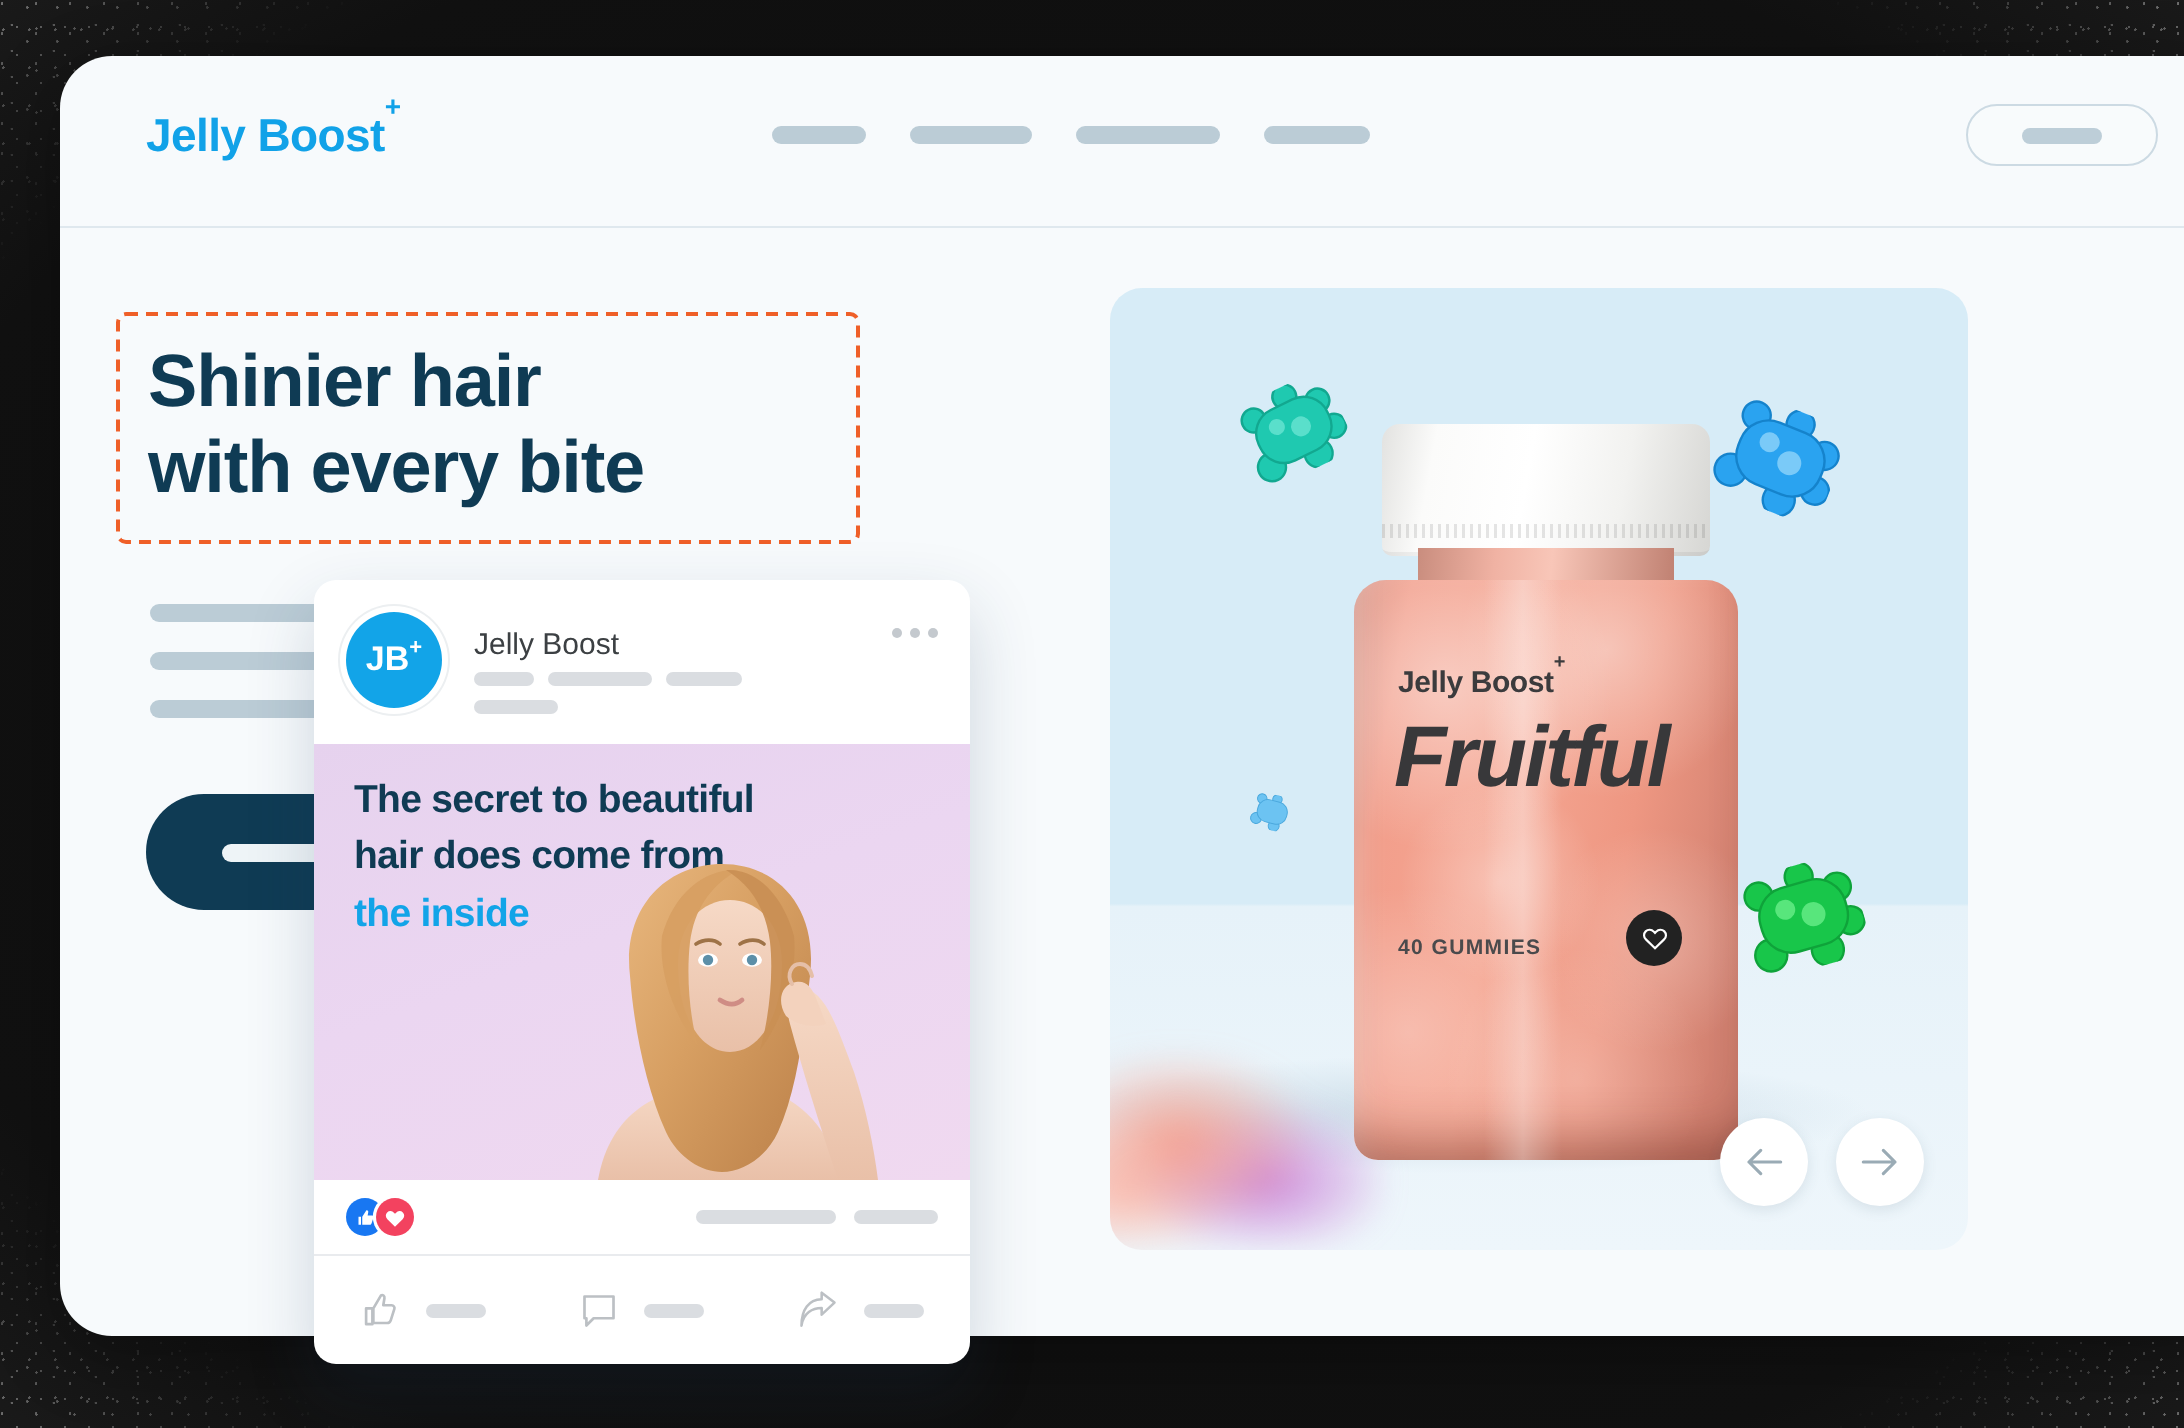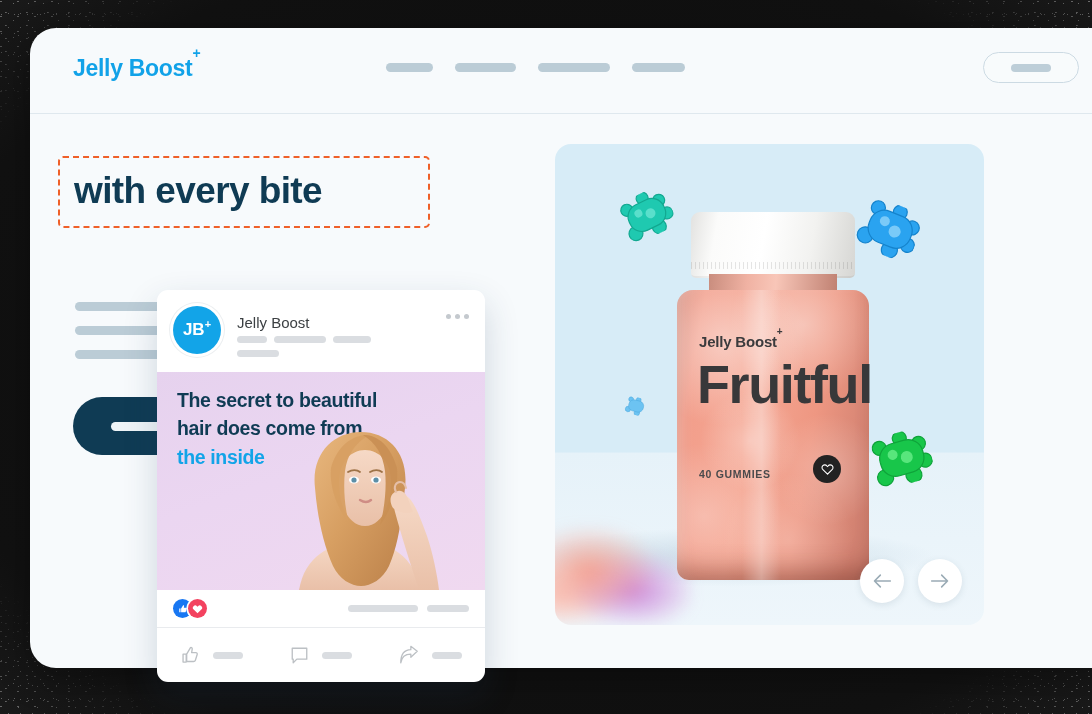--- a/index.html
+++ b/index.html
@@ -157,22 +157,23 @@
     content:""; position:absolute; left: 34%; top: 0; width: 20%; height: 100%;
     background: linear-gradient(90deg, rgba(255,255,255,0), rgba(255,255,255,.30), rgba(255,255,255,0));
   }
   .lbl-brand {
     position: absolute; left: 26px; top: 120px;
     font-size: 15px; font-weight: bold; color: #3b3b3d; letter-spacing: -.2px;
   }
   .lbl-brand sup { font-size: 10px; position: relative; top: -.6em; }
   .lbl-title {
     position: absolute; left: 24px; top: 146px;
-    font-size: 54px; line-height: .98; font-weight: bold; color: #38383a;
+    font-size: 43px; line-height: .98; font-weight: bold; color: #38383a;
     letter-spacing: -1.4px;
+    font-style: italic;
   }
   .lbl-count {
     position: absolute; left: 26px; top: 256px;
     font-size: 10.5px; font-weight: bold; color: #4a4a4c; letter-spacing: .7px;
   }
   .lbl-heart {
     position: absolute; left: 140px; top: 243px;
     width: 28px; height: 28px; border-radius: 50%;
     background: #222; display: flex; align-items: center; justify-content: center;
   }
@@ -269,20 +270,21 @@
       <i class="navbar-pill np4"></i>
     </div>
 
     <div class="nav-cta">
       <i></i>
     </div>
   </div>
 
   <div class="headline-wrap">
     <div class="headline">
+      <div>Shinier hair</div>
       <div>with every bite</div>
     </div>
   </div>
 
   <div class="para-lines">
     <i class="pl1"></i>
     <i class="pl2"></i>
     <i class="pl3"></i>
   </div>
 

